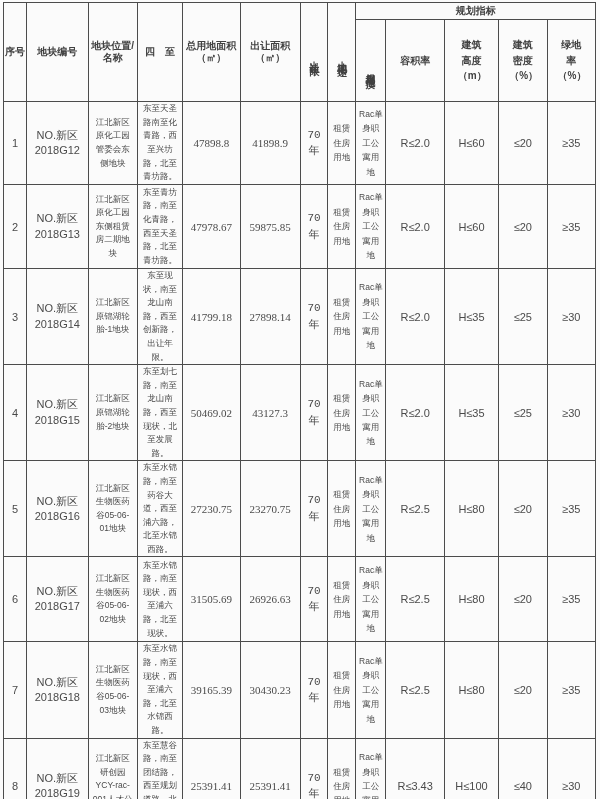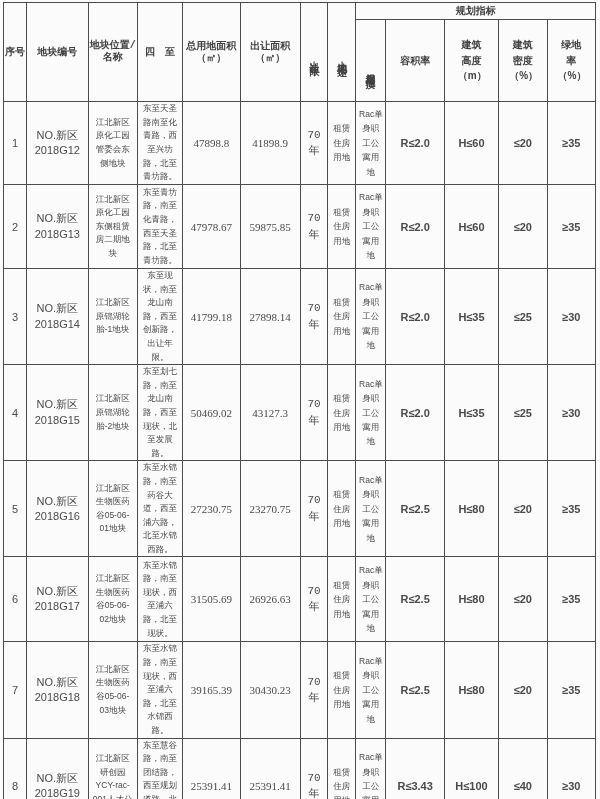--- a/index.html
+++ b/index.html
@@ -35,42 +35,42 @@
     line-height: 1.55;
     white-space: pre-line;
   }
   td {
     color: #4a4a4a;
     padding: 0 2px;
   }
   tr.hr1 { height: 17px; }
   tr.hr1 th { padding: 0; line-height: 1.2; }
   tr.hr2 { height: 82px; }
-  th.th-loc  { padding: 0 6px; font-family: Liberation Mono, monospace; }
+  th.th-loc  { padding: 0 6px; }
   th.th-hgt  { padding: 0 13px; margin-left: 24px; }
   th.th-den  { padding: 0 10px; }
   th.th-grn  { padding: 0 10px; }
   .vspan {
     writing-mode: vertical-rl;
     text-orientation: upright;
     display: inline-block;
     line-height: 1;
     letter-spacing: 2px;
     white-space: normal;
   }
   .vspan.tight { letter-spacing: 1px; font-size: 9.5px; }
   td.c-no   { font-size: 11px; }
   td.c-code { font-size: 11px; line-height: 1.4; padding: 0 3px; }
   td.c-loc  { font-size: 8.5px; line-height: 1.6; padding: 0 4px; }
   td.c-bnd  { font-size: 8.5px; line-height: 1.6; padding: 0 5px; }
   td.c-area { font-size: 11px; font-family: Liberation Serif, serif; }
   td.c-term { font-size: 11px; line-height: 1.5; font-family: Liberation Mono, monospace; }
   td.c-use  { font-size: 8.5px; line-height: 1.7; }
   td.c-plan { font-size: 8.5px; line-height: 1.7; }
-  td.c-met  { font-size: 11px; font-weight: bold; }
+  td.c-met  { font-size: 11px; }
   
   tbody tr:nth-child(1) { height: 83px; }
   tbody tr:nth-child(2) { height: 84px; }
   tbody tr:nth-child(3) { height: 84px; }
   tbody tr:nth-child(4) { height: 95px; }
   tbody tr:nth-child(5) { height: 93px; }
   tbody tr:nth-child(6) { height: 85px; }
   tbody tr:nth-child(7) { height: 88px; }
   tbody tr:nth-child(8) { height: 84px; }
 </style>

